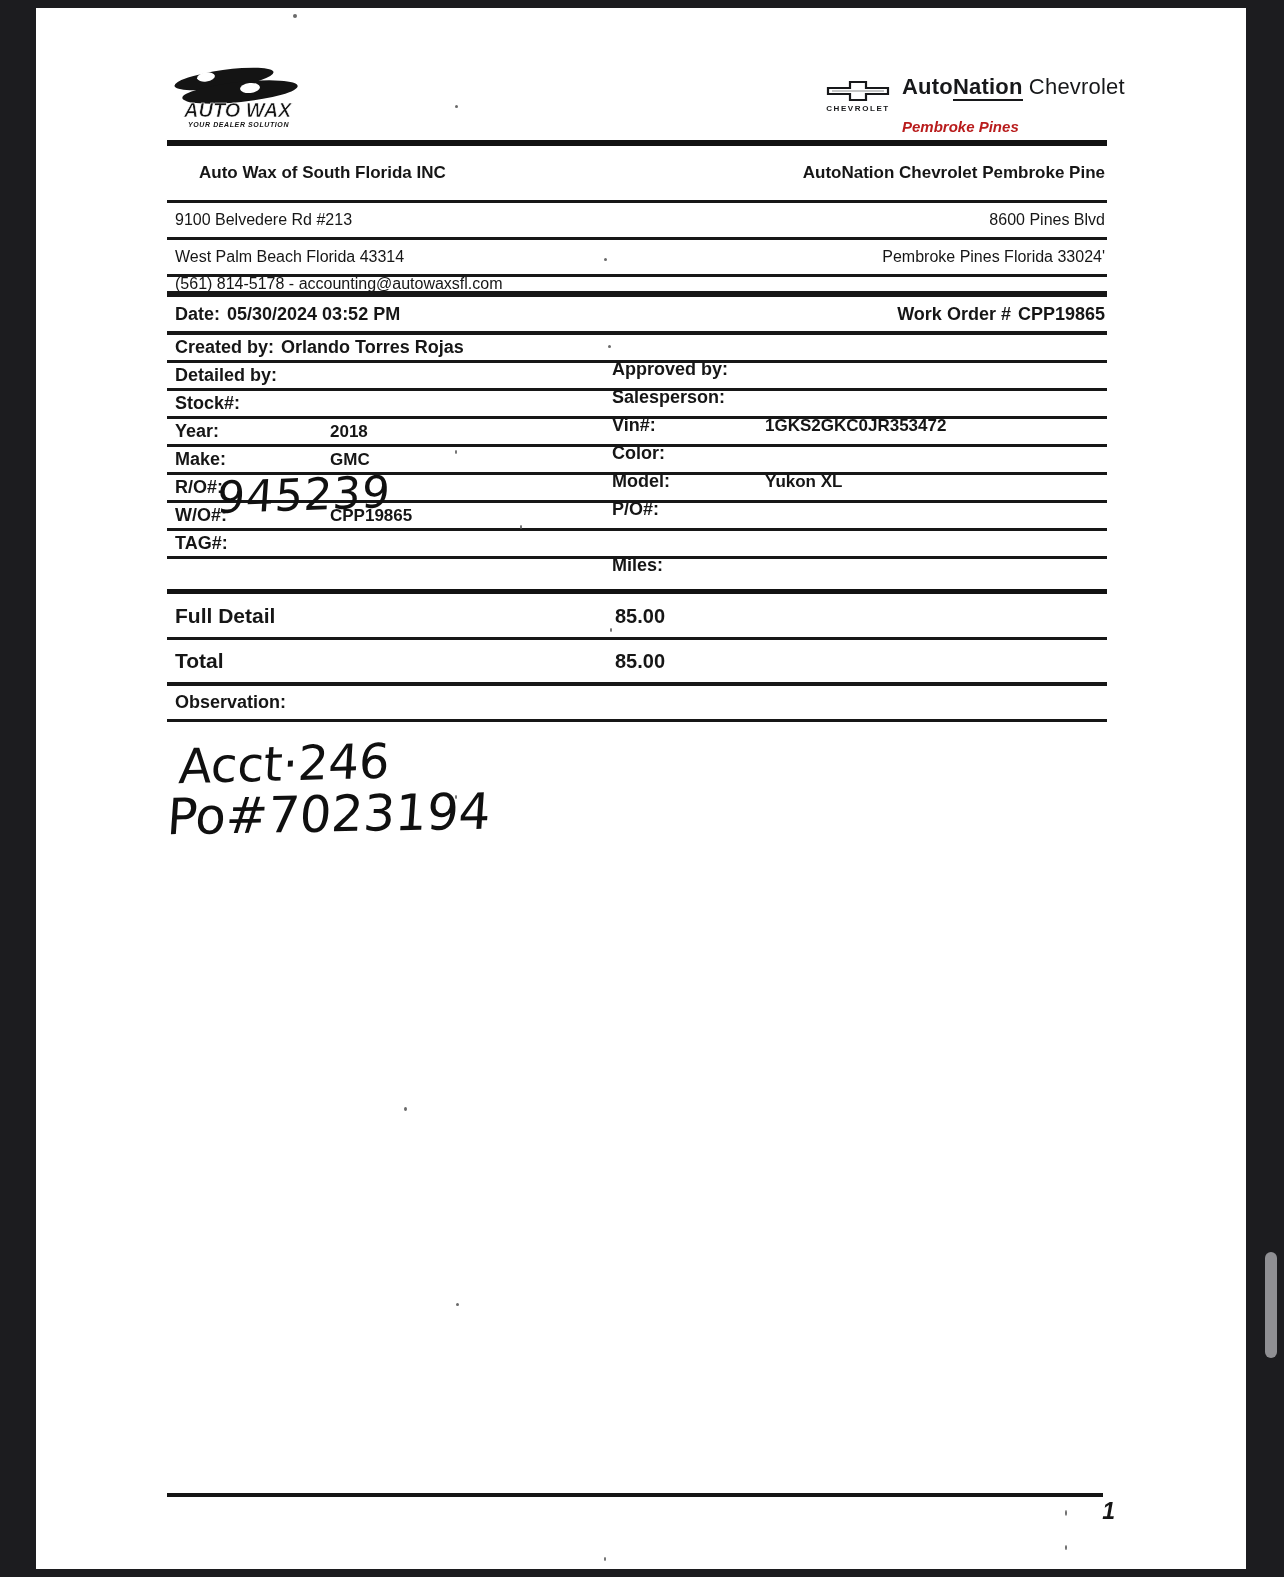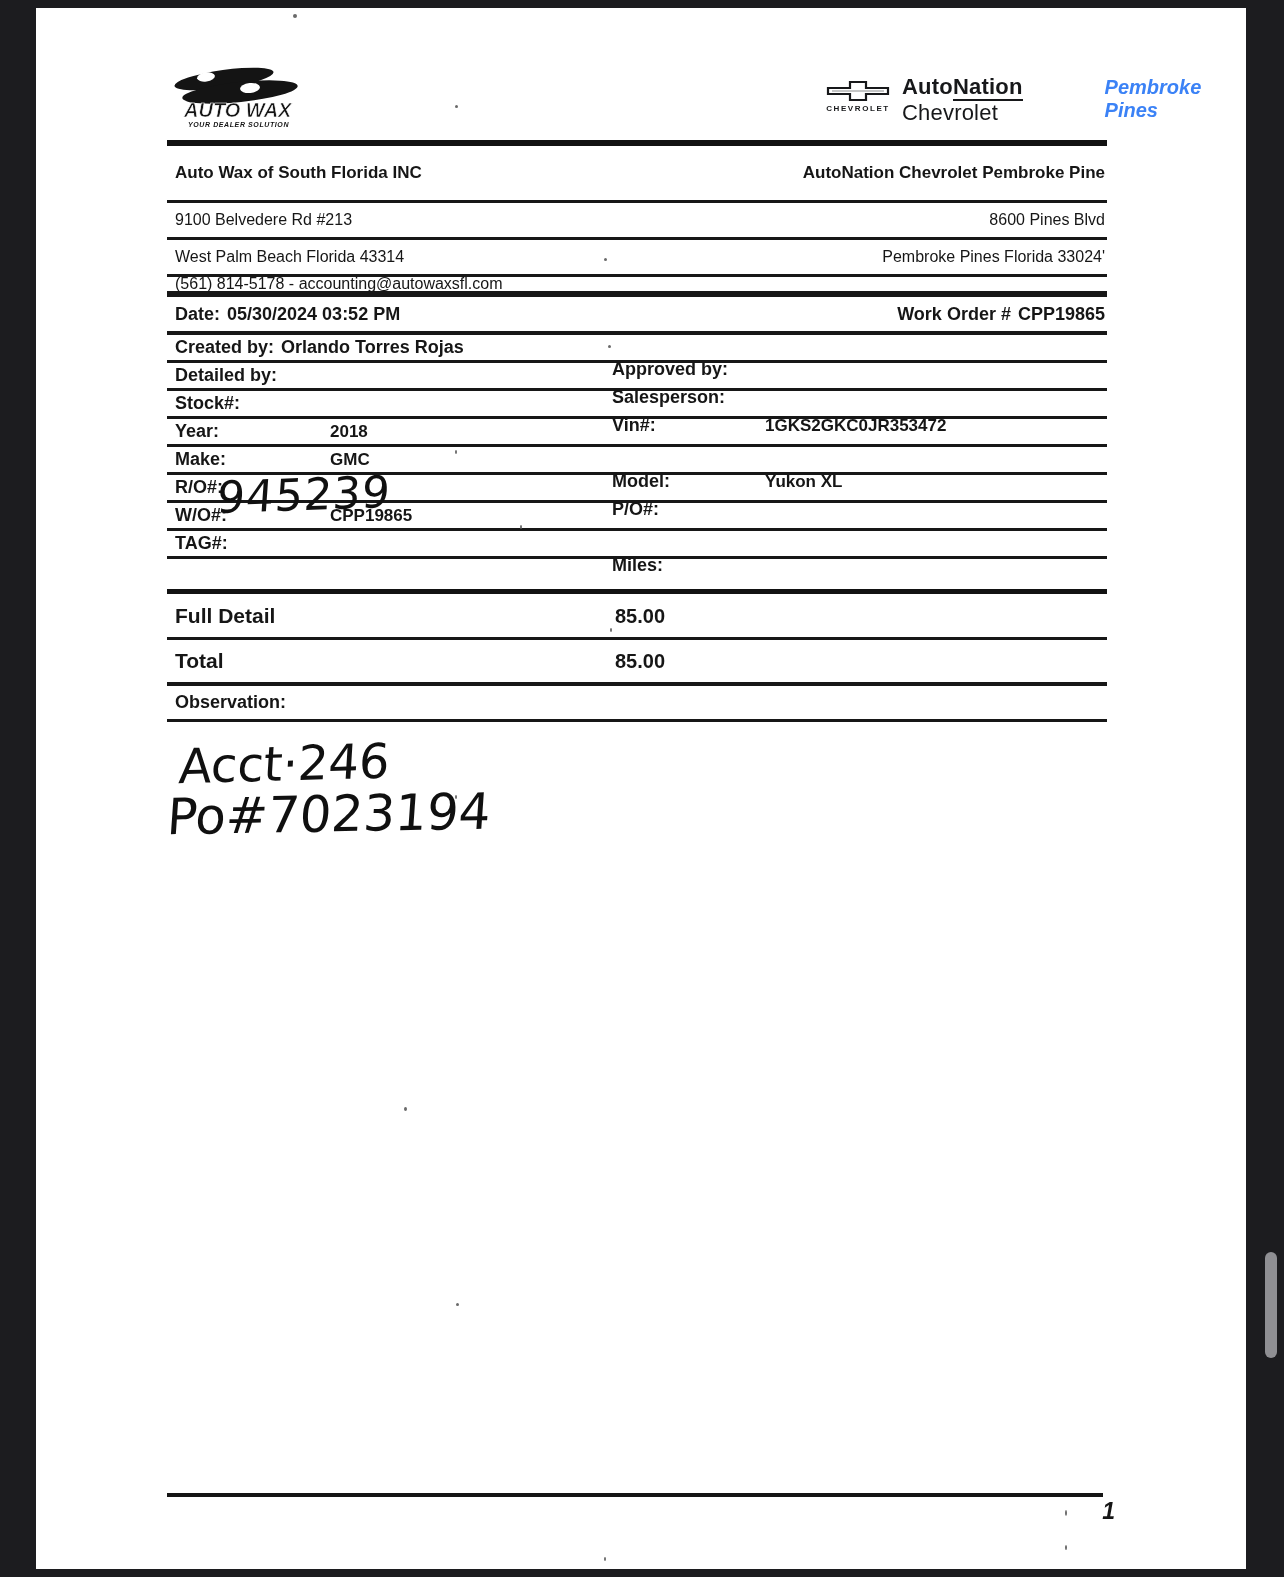--- a/index.html
+++ b/index.html
@@ -12,25 +12,25 @@
   }
   .paper {
     position:absolute; left:36px; top:8px; width:1210px; height:1561px;
     background:#ffffff;
   }
   
   .autowax-logo { position:absolute; left:130px; top:54px; width:150px; height:80px; }
   .autonation { position:absolute; left:790px; top:66px; display:flex; gap:12px; align-items:flex-start; }
   .bowtie-block { display:flex; flex-direction:column; align-items:center; padding-top:6px; }
   .bowtie-wordmark { font-size:8px; font-weight:bold; letter-spacing:1.6px; margin-top:2px; color:#17181a; }
-  .an-text { display:flex; flex-direction:row; }
+  .an-text { display:flex; flex-direction:column; }
   .an-line1 { font-size:22px; color:#17181a; letter-spacing:0.2px; }
   .an-line1 .bold { font-weight:bold; }
   .an-line1 .u { border-bottom:2px solid #17181a; }
-  .an-line2 { font-size:20px; font-weight:bold; font-style:italic; margin-top:2px; color:#3b82f6; }
+  .an-line2 { font-size:15px; font-weight:bold; font-style:italic; margin-top:18px; color:#b91c1c; }
   
   .sheet { position:absolute; left:131px; top:132px; width:940px; border-top:6px solid #121212; }
   .row { display:flex; align-items:center; border-bottom:3px solid #171717; position:relative; }
   .row.thick { border-bottom-width:6px; }
   .row.med { border-bottom-width:4px; }
   .r-name { height:57px; }
   .r-addr, .r-city { height:37px; }
   .r-contact { height:20px; }
   .r-date { height:38px; }
   .r-detail { height:28px; }
@@ -38,21 +38,21 @@
   .r-svc { height:46px; }
   .r-obs { height:36px; }
   .spacer { height:30px; }
   .svc-block { border-top:5px solid #121212; }
   .cellL { width:445px; position:relative; padding-left:8px; }
   .cellR { width:495px; position:relative;margin-top:44px; }
   .lbl { font-weight:bold; font-size:18px; }
   .val { font-weight:bold; font-size:17px; position:absolute; top:50%; transform:translateY(-50%); white-space:nowrap; }
   .valL { left:163px; }
   .valR { left:153px; }
-  .name-txt { font-weight:bold; font-size:17px; }
+  .name-txt { font-weight:bold; font-size:17px;margin-left:24px; }
   .plain-txt { font-size:16px; }
   .right-txt { margin-left:auto; text-align:right; padding-right:2px; }
   .inline-pair { display:flex; gap:7px; align-items:baseline; }
   .big-lbl { font-weight:bold; font-size:21px;text-align:right; }
   .price { font-weight:bold; font-size:20px; position:absolute; left:448px; top:50%; transform:translateY(-50%); }
   .svc-price-head { position:absolute; left:445px; top:50%; transform:translateY(-50%); font-weight:bold; font-size:18px; }
   
   .hand { font-family:"DejaVu Sans", sans-serif; color:#101010; white-space:nowrap; }
   .hand-ro {
     position:absolute; left:50px; top:-8px; font-size:44px; letter-spacing:1px;
@@ -159,20 +159,24 @@
       <div class="cellR">
         <span class="lbl">Vin#:</span>
         <span class="val valR">1GKS2GKC0JR353472</span>
       </div>
     </div>
 
     <div class="row r-detail">
       <div class="cellL">
         <span class="lbl">Year:</span>
         <span class="val valL">2018</span>
+      </div>
+      <div class="cellR">
+        <span class="lbl">Color:</span>
+        <span class="val valR"></span>
       </div>
     </div>
 
     <div class="row r-detail">
       <div class="cellL">
         <span class="lbl">Make:</span>
         <span class="val valL">GMC</span>
       </div>
       <div class="cellR">
         <span class="lbl">Model:</span>

